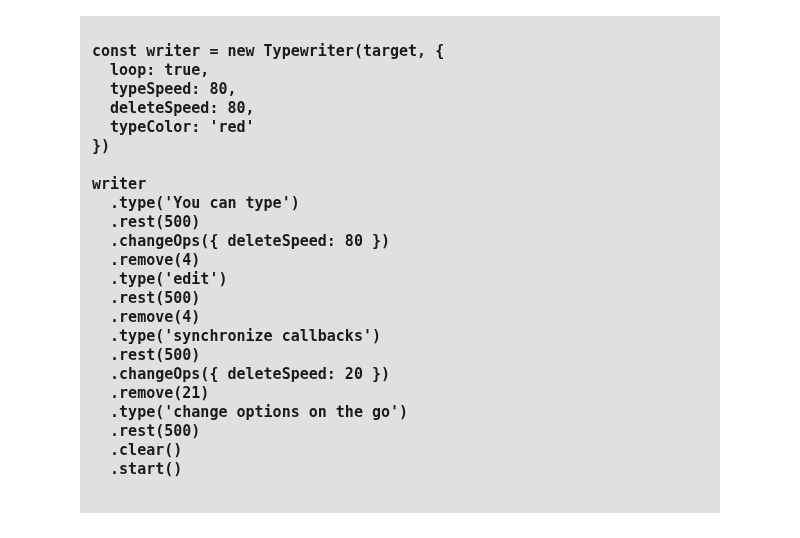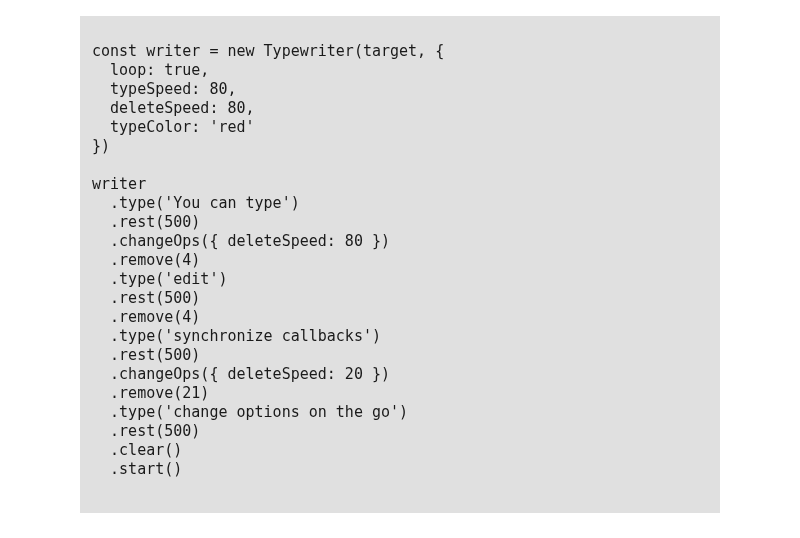--- a/index.html
+++ b/index.html
@@ -35,17 +35,17 @@
     white-space: pre;
   }
   .code-line {
     min-height: 19px;
     white-space: pre;
   }
 </style>
 </head>
 <body>
 
-<div class="page" style="background: rgb(255, 255, 255);">
+<div class="page" style="background: rgb(255, 255, 255); font-weight: bold;">
   <div class="code-box" style="background: rgb(224, 224, 224);">
     <pre class="code-pre" style="color: rgb(26, 26, 26);"><div class="code-line">const writer = new Typewriter(target, {</div><div class="code-line">  loop: true,</div><div class="code-line">  typeSpeed: 80,</div><div class="code-line">  deleteSpeed: 80,</div><div class="code-line">  typeColor: 'red'</div><div class="code-line">})</div><div class="code-line"></div><div class="code-line">writer</div><div class="code-line">  .type('You can type')</div><div class="code-line">  .rest(500)</div><div class="code-line">  .changeOps({ deleteSpeed: 80 })</div><div class="code-line">  .remove(4)</div><div class="code-line">  .type('edit')</div><div class="code-line">  .rest(500)</div><div class="code-line">  .remove(4)</div><div class="code-line">  .type('synchronize callbacks')</div><div class="code-line">  .rest(500)</div><div class="code-line">  .changeOps({ deleteSpeed: 20 })</div><div class="code-line">  .remove(21)</div><div class="code-line">  .type('change options on the go')</div><div class="code-line">  .rest(500)</div><div class="code-line">  .clear()</div><div class="code-line">  .start()</div></pre>
   </div>
 </div>
 
 </body></html>

